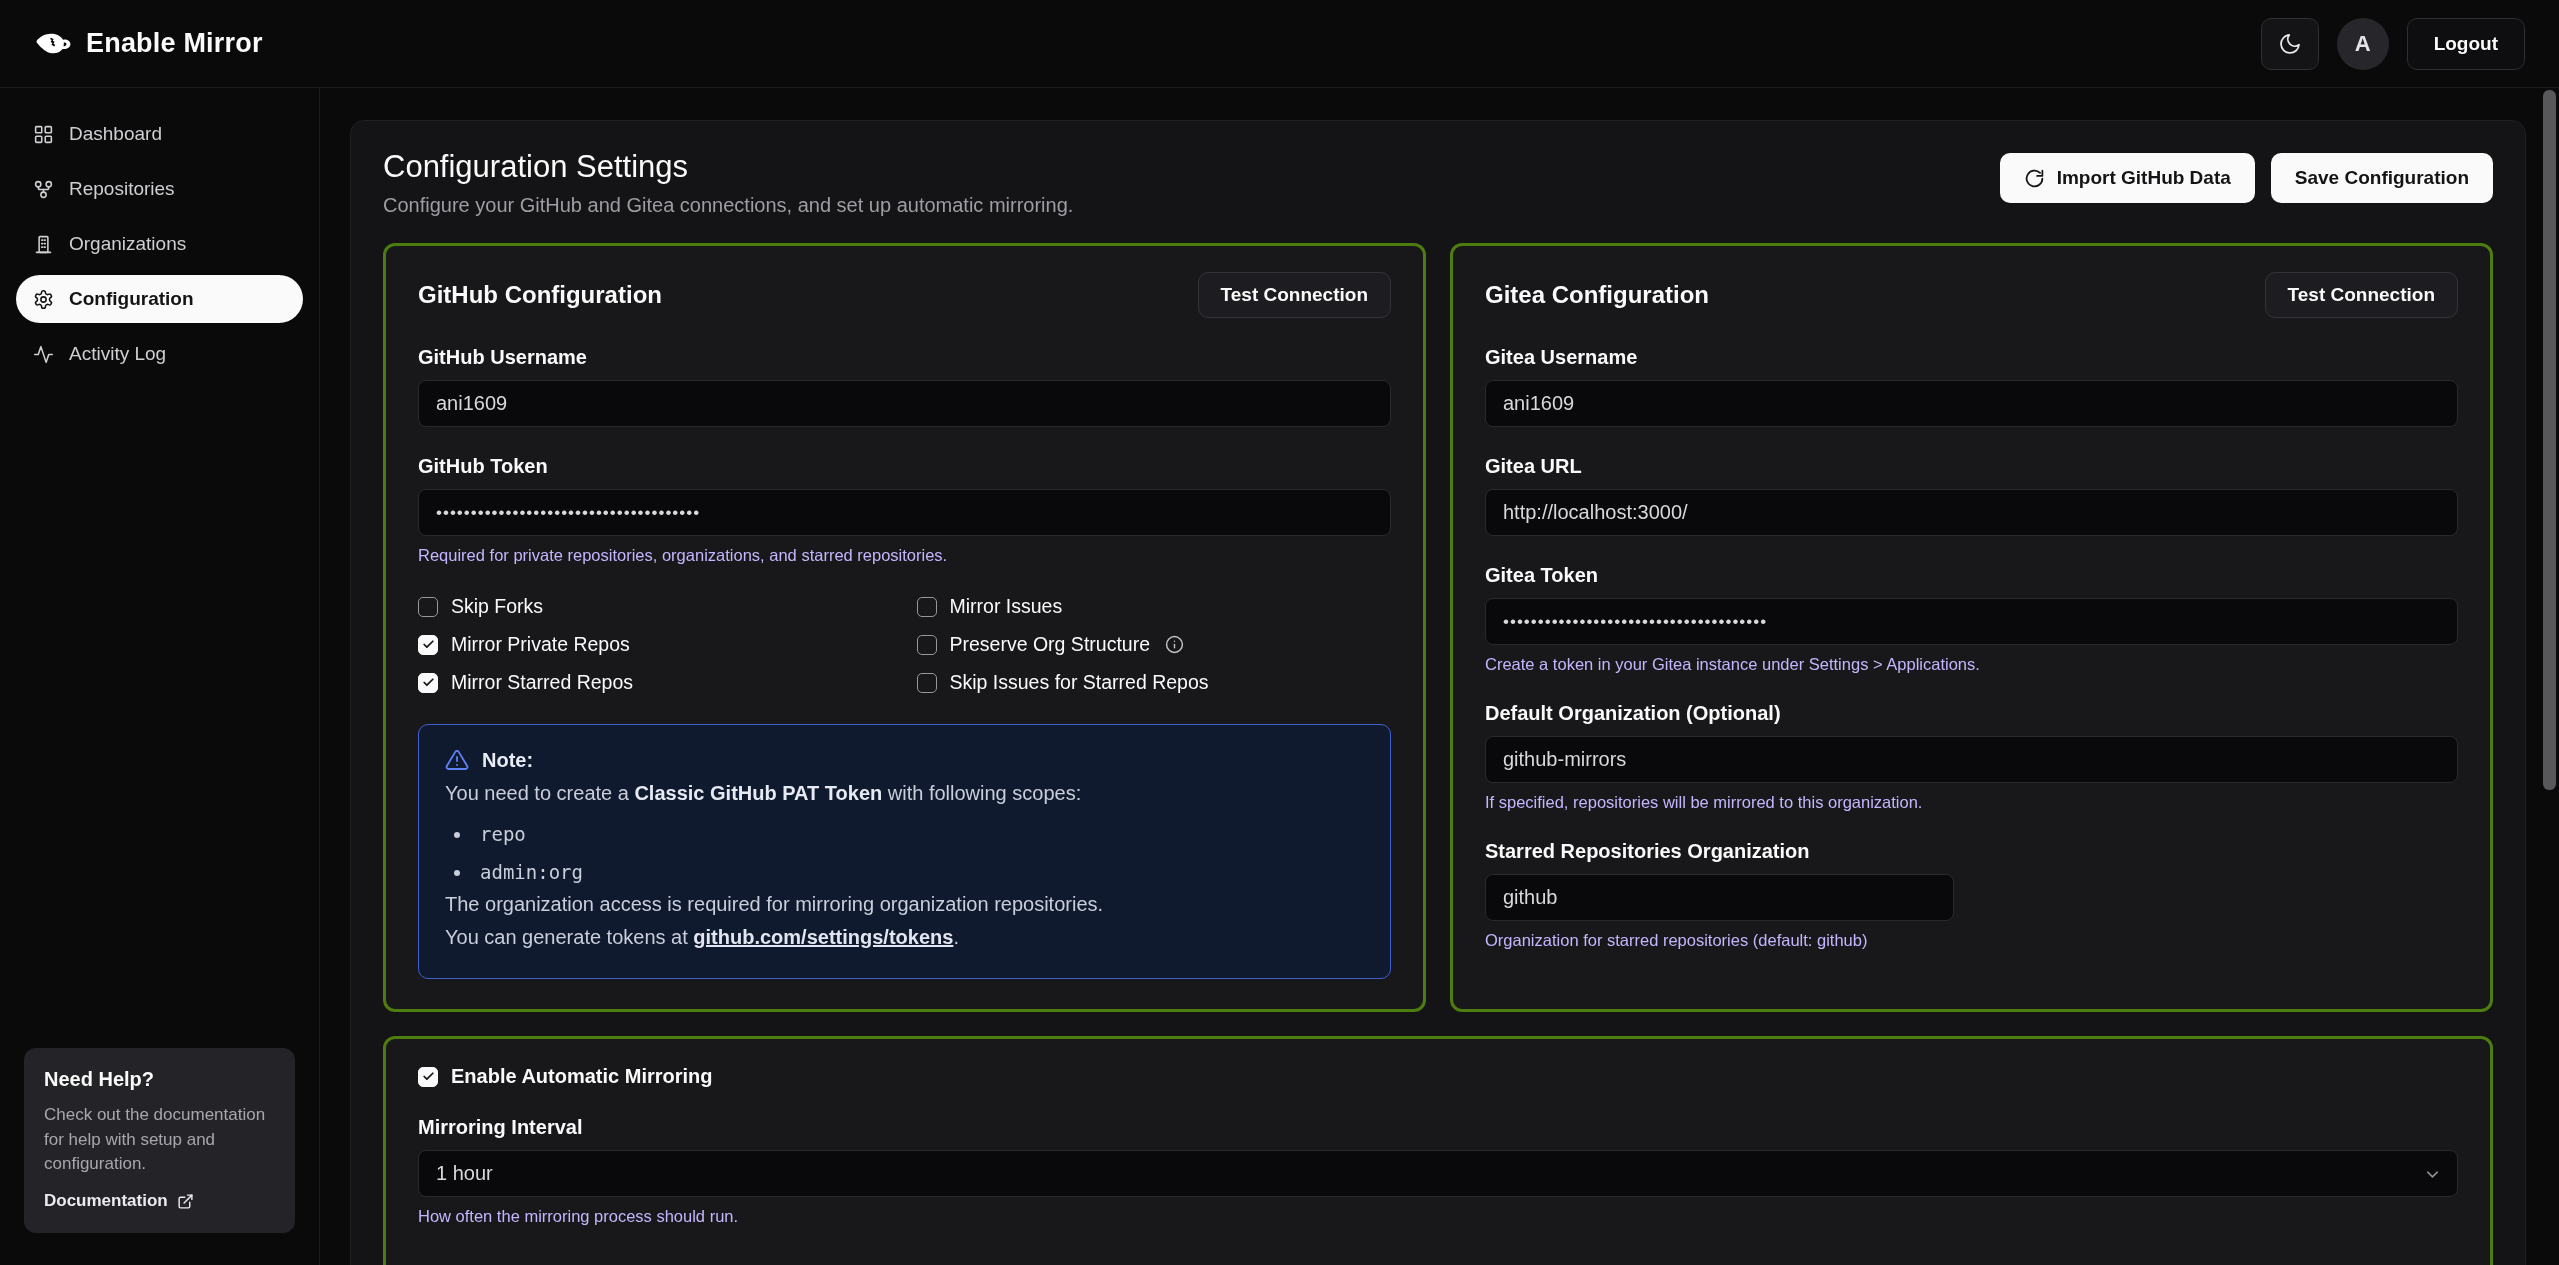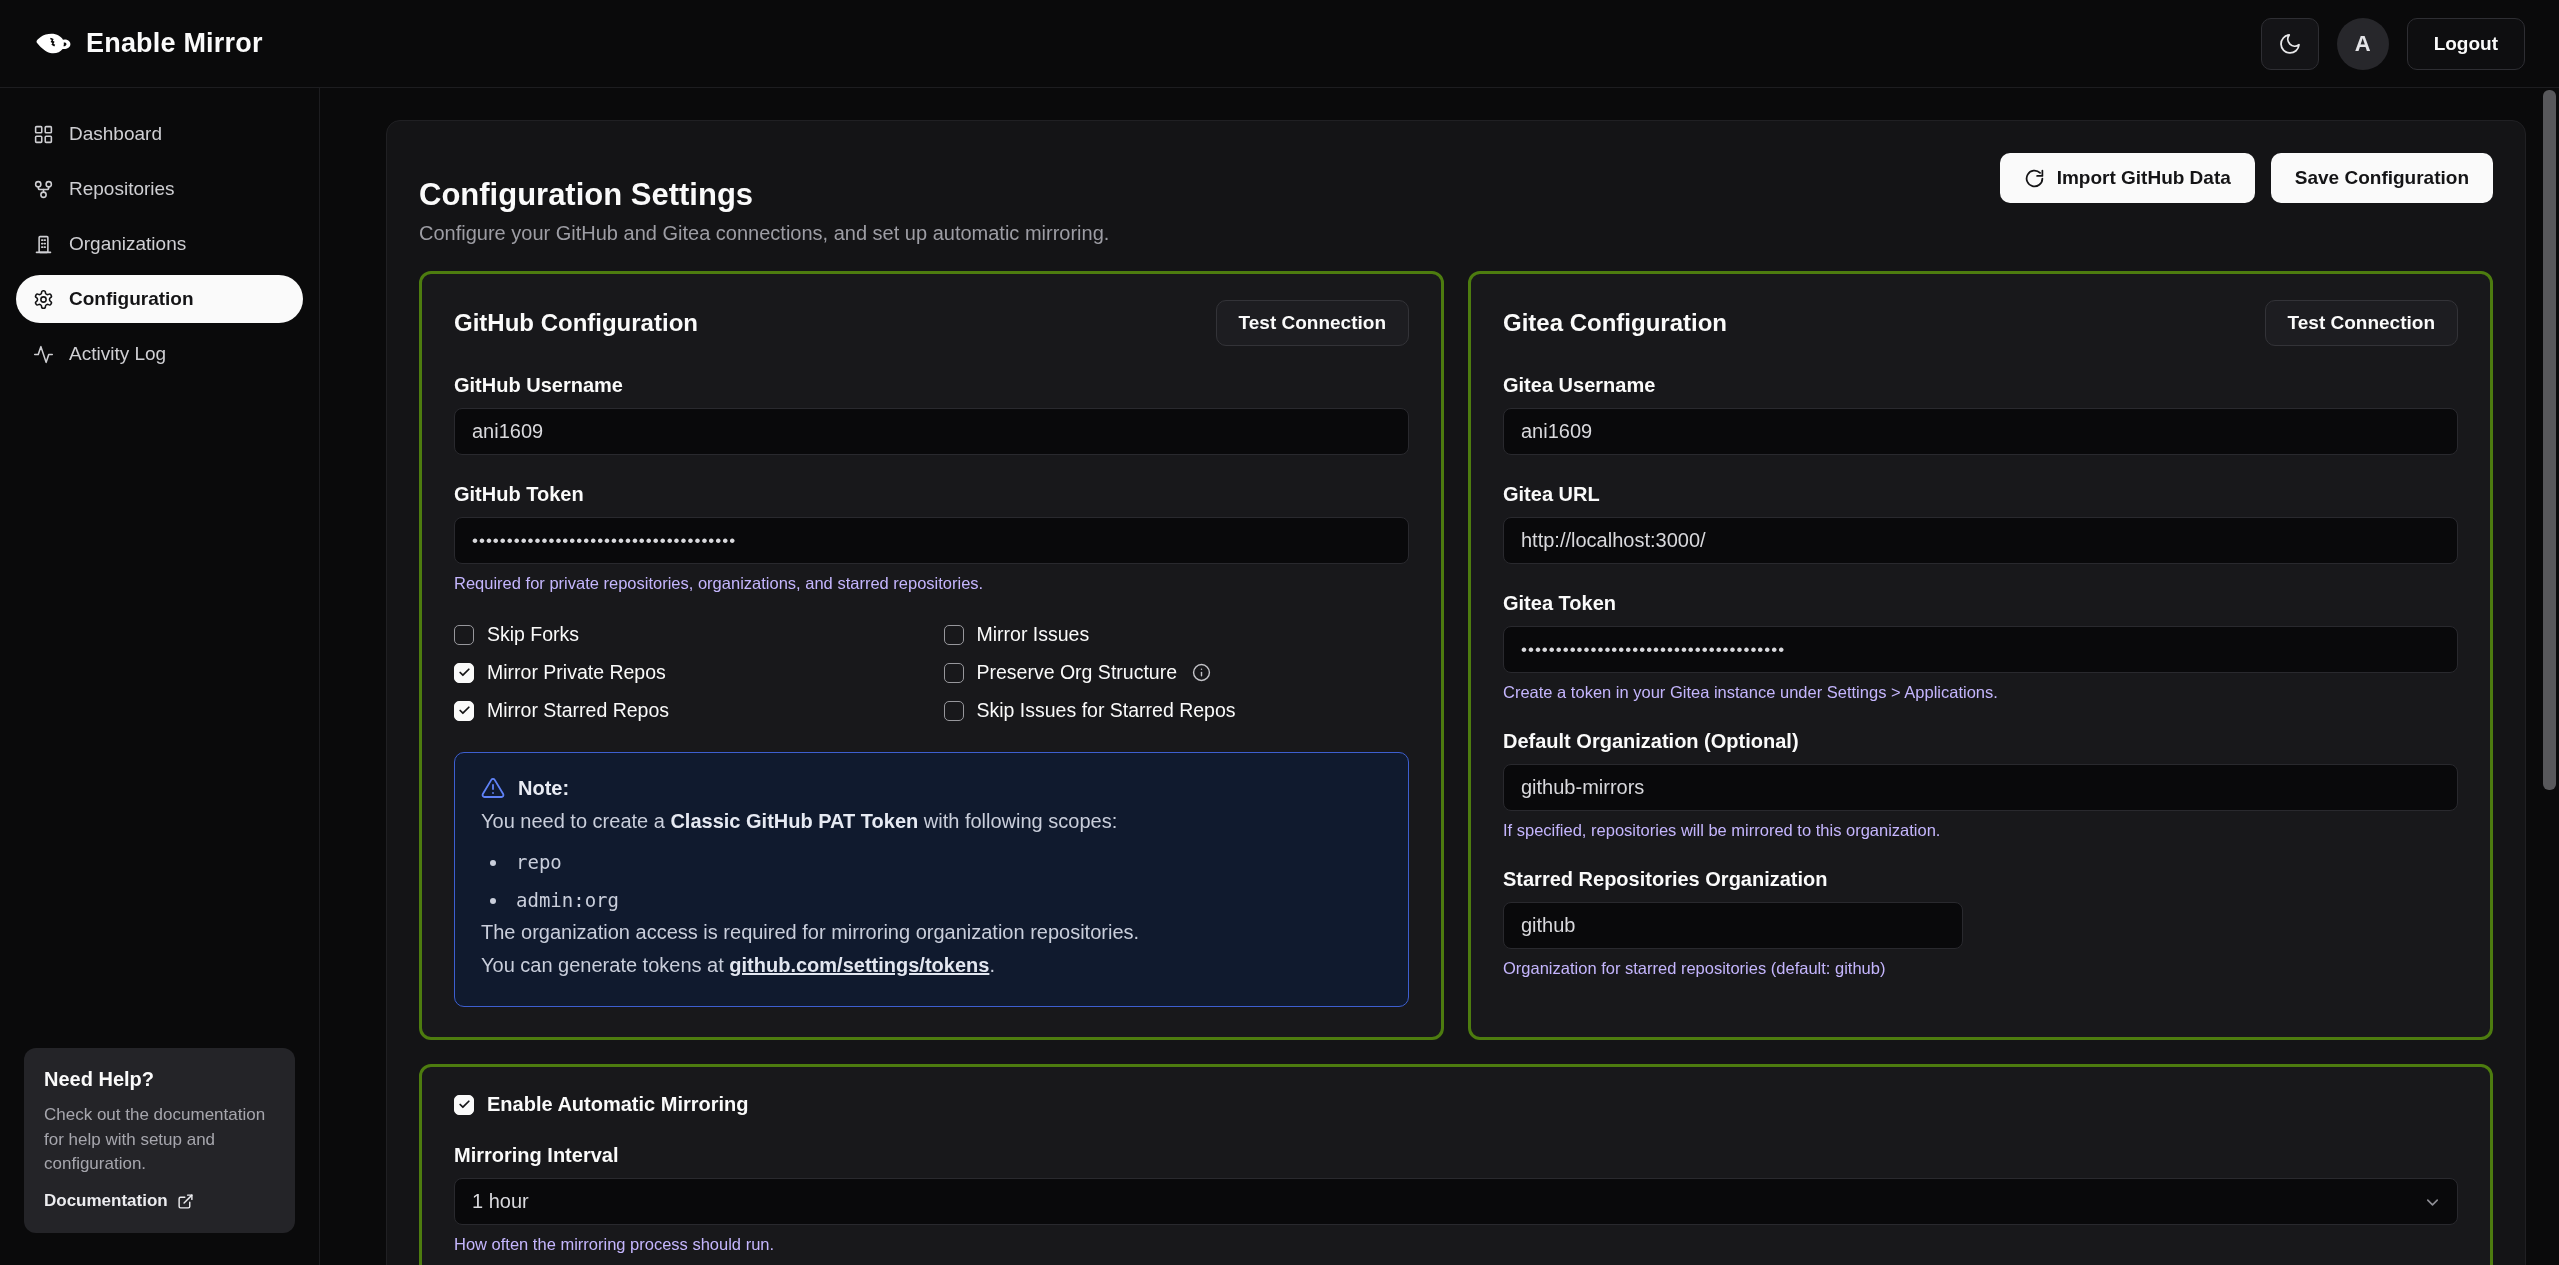--- a/index.html
+++ b/index.html
@@ -13,39 +13,39 @@
   .brand { display:flex; align-items:center; gap:14px; }
   .brand svg { width:38px; height:38px; color:#fff; }
   .brand-title { font-size:27px; font-weight:700; letter-spacing:.2px; }
   .top-actions { display:flex; align-items:center; gap:18px; }
   .icon-btn { width:58px; height:52px; border-radius:10px; border:1px solid #2e2e33; background:#141417; display:flex; align-items:center; justify-content:center; color:#e8e8ea; cursor:pointer; }
   .icon-btn svg { width:24px; height:24px; }
   .avatar { width:52px; height:52px; border-radius:50%; background:#27272b; display:flex; align-items:center; justify-content:center; font-size:22px; font-weight:600; color:#e4e4e7; cursor:pointer; }
   .logout-btn { height:52px; padding:0 26px; border-radius:10px; border:1px solid #2e2e33; background:#0e0e10; color:#fafafa; font-size:19px; font-weight:700; font-family:inherit; cursor:pointer; }
 
   
-  .layout { display:flex; height:1177px;gap:36px; }
+  .layout { display:flex; height:1177px; }
   .sidebar { width:320px; flex:0 0 320px; border-right:1px solid #1d1d20; padding:22px 16px 32px; display:flex; flex-direction:column; justify-content:space-between; }
   .menu { display:flex; flex-direction:column; gap:7px; }
   .nav-item { display:flex; align-items:center; gap:15px; height:48px; padding:0 17px; border-radius:24px; color:#cfcfd3; font-size:19px; font-weight:500; cursor:pointer; }
   .nav-item svg { width:21px; height:21px; flex:0 0 auto; }
   .nav-item.active { background:#fafafa; color:#141416; font-weight:600; }
 
   .help-card { margin:0 8px; background:#242428; border-radius:12px; padding:20px 20px 22px; }
   .help-title { font-size:20px; font-weight:700; margin-bottom:12px; }
   .help-text { font-size:17px; line-height:1.45; color:#a6a6ad; }
   .help-link { margin-top:14px; display:flex; align-items:center; gap:9px; font-size:17px; font-weight:600; color:#ececef; cursor:pointer; }
   .help-link svg { width:17px; height:17px; }
 
   
   .main { flex:1 1 auto; position:relative; overflow:hidden; }
   .panel { margin:32px 33px 0 30px; height:1500px; background:#141416; border:1px solid #202023; border-radius:14px; padding:28px 32px 40px; }
 
   .page-head { display:flex; align-items:flex-start; justify-content:space-between; }
-  .page-title { font-size:31px; font-weight:700;margin-top:28px; }
+  .page-title { font-size:31px; font-weight:400; }
   .page-subtitle { margin-top:9px; font-size:20px; color:#9d9da4; }
   .head-actions { display:flex; gap:16px; padding-top:4px; }
   .light-btn { height:50px; padding:0 24px; border-radius:10px; border:none; background:#fafafa; color:#141416; font-size:19px; font-weight:600; font-family:inherit; display:flex; align-items:center; gap:12px; cursor:pointer; }
   .light-btn svg { width:21px; height:21px; }
 
   .cards-row { display:grid; grid-template-columns:1fr 1fr; gap:24px; margin-top:26px; }
   .card { background:#18181b; border:3px solid #4d7c0f; border-radius:12px; padding:26px 32px 30px; }
   .card-head { display:flex; align-items:center; justify-content:space-between; }
   .card-title { font-size:24px; font-weight:700; }
   .ghost-btn { height:46px; padding:0 22px; border-radius:10px; border:1px solid #333338; background:#1d1d21; color:#fafafa; font-size:19px; font-weight:600; font-family:inherit; cursor:pointer; }

